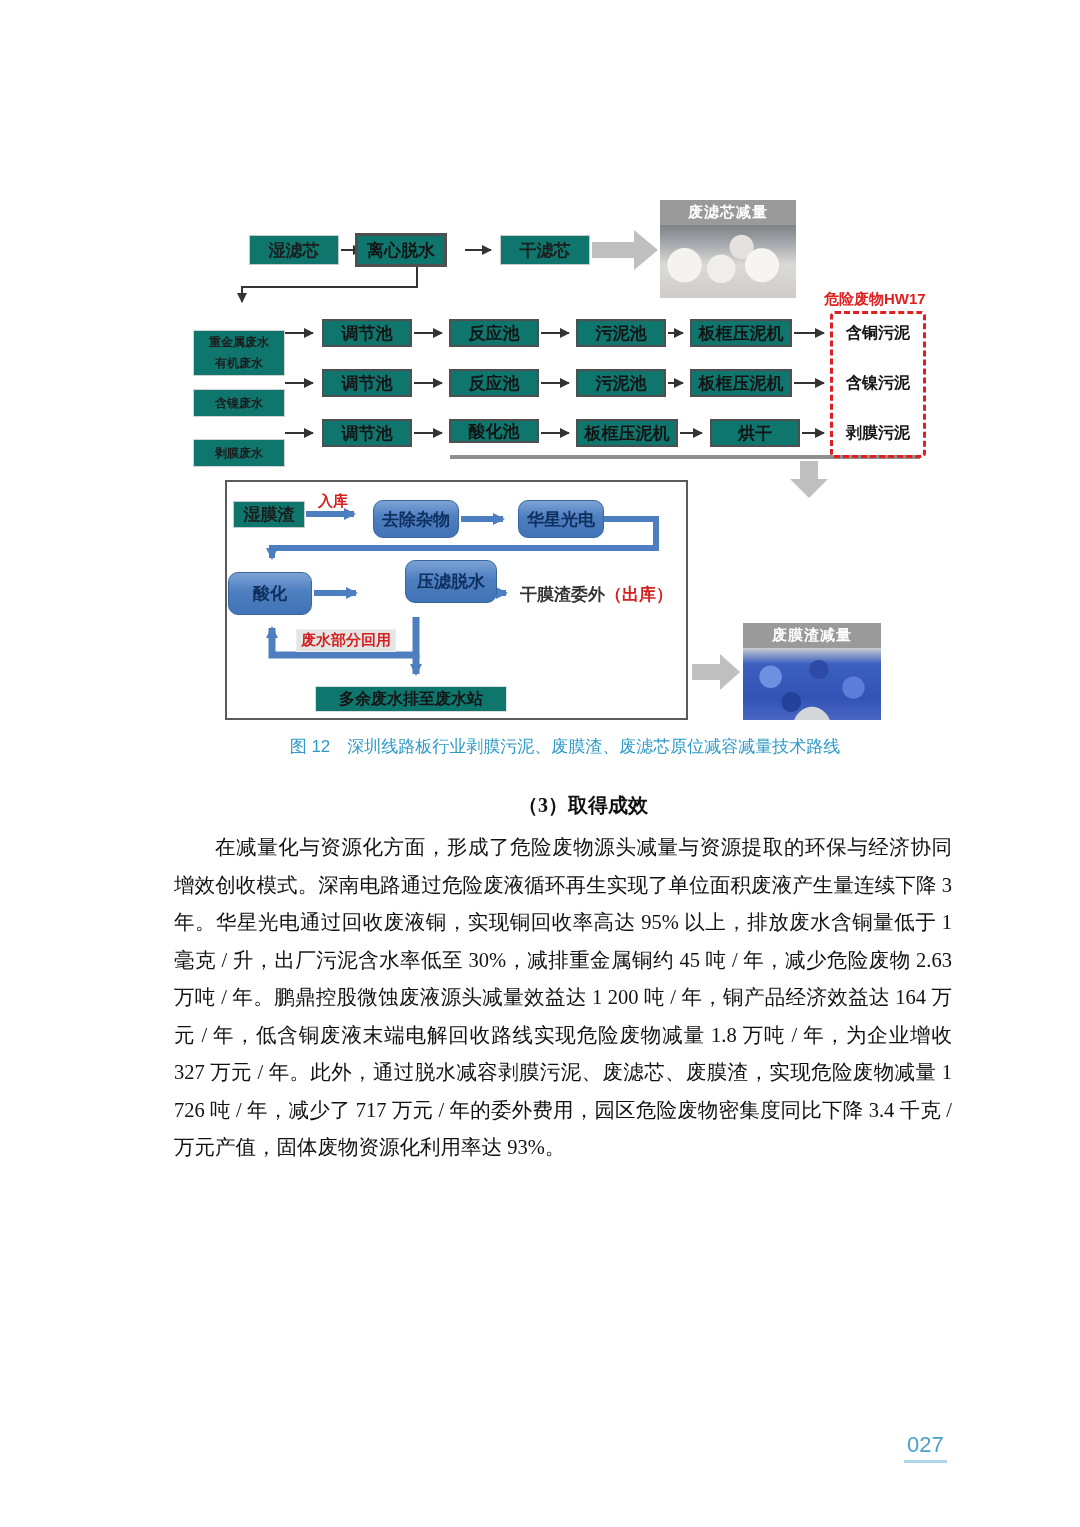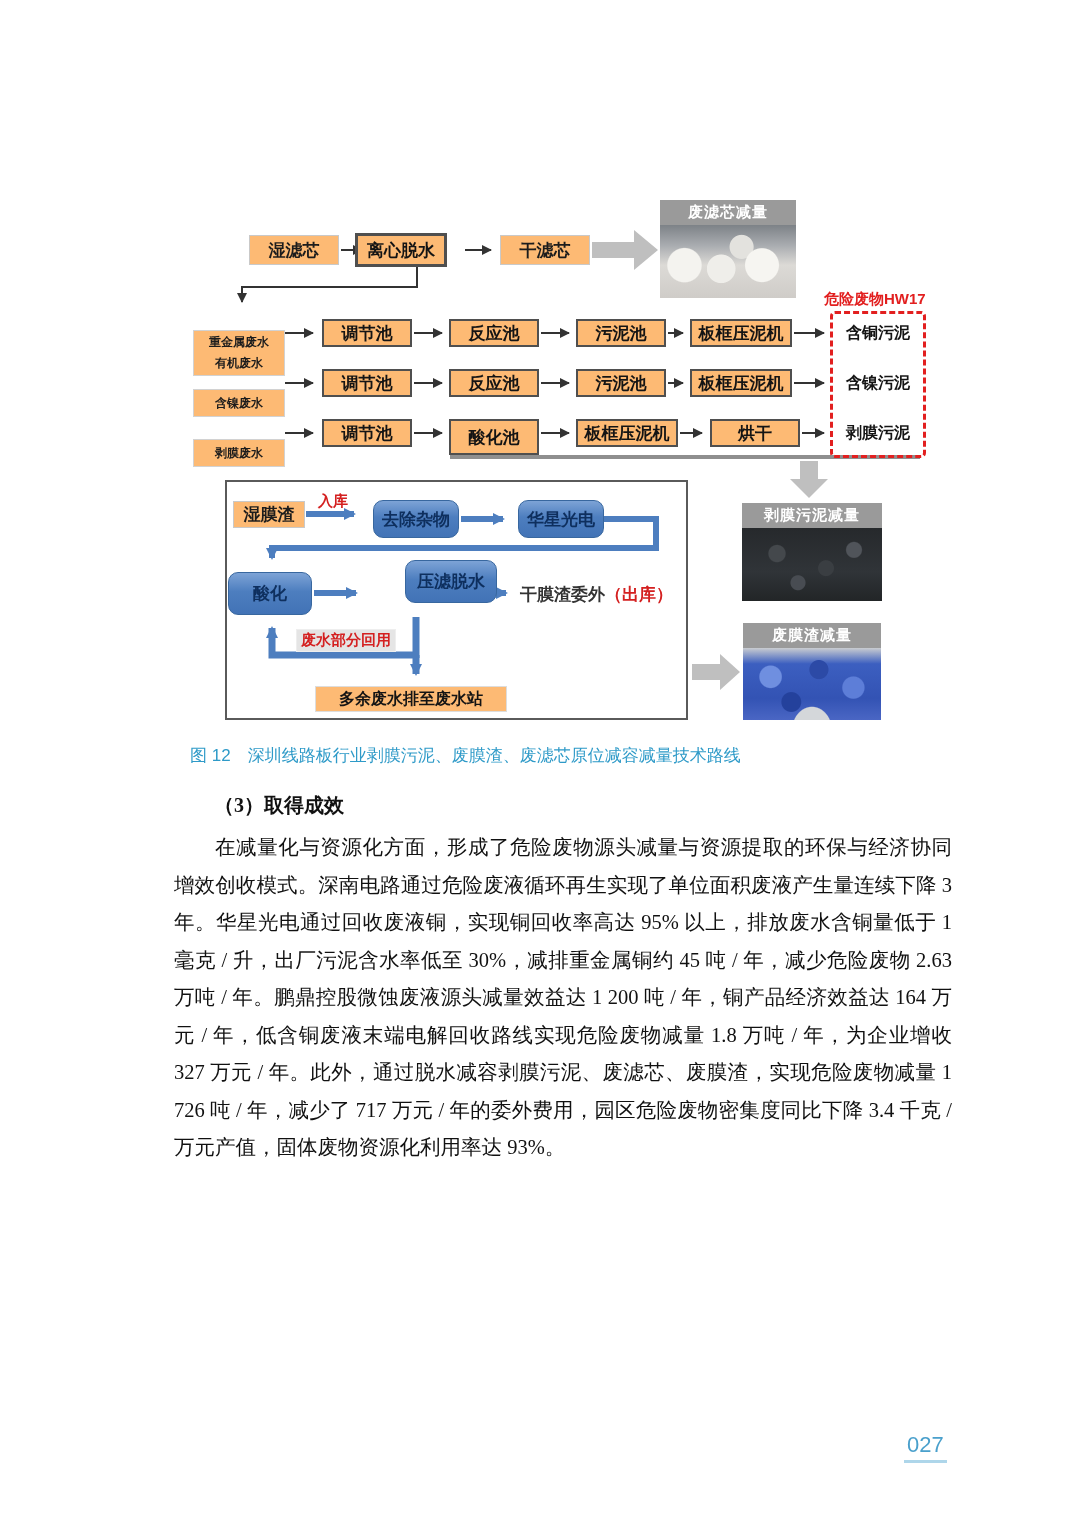--- a/index.html
+++ b/index.html
@@ -3,21 +3,21 @@
 <meta charset="utf-8">
 <style>
   html,body{margin:0;padding:0;background:#ffffff;}
   .page{position:relative;width:1080px;height:1527px;background:#ffffff;overflow:hidden;
         font-family:"Liberation Serif",serif;color:#1a1a1a;}
   .abs{position:absolute;}
   svg.arrows{position:absolute;left:0;top:0;pointer-events:none;}
 
   
   .fbox{position:absolute;display:flex;align-items:center;justify-content:center;text-align:center;
-        font-family:"Liberation Sans",sans-serif;font-weight:bold;background:#fdba74;box-sizing:border-box;}
+        font-family:"Liberation Sans",sans-serif;font-weight:bold;background:#0f766e;box-sizing:border-box;}
   .wbox{border:1px solid #c9c9c9;font-size:17px;color:#1c1c1c;}
   .src{border:1px solid #d2d2d2;font-size:12px;color:#1c1c1c;white-space:pre-line;line-height:21px;margin-top:20px;}
   .pbox{border:2px solid #4f4f4f;font-size:17px;color:#141414;}
   .pbox.strong{border-width:3px;}
   .outlbl{font-size:16px;color:#141414;background:transparent;}
   .hazardbox{position:absolute;border:3px dashed #e21f1f;border-radius:5px;box-sizing:border-box;}
   .hazardlabel{position:absolute;font-family:"Liberation Sans",sans-serif;font-weight:bold;
         color:#e21f1f;font-size:15px;}
   .bluebox{position:absolute;display:flex;align-items:center;justify-content:center;text-align:center;
         font-family:"Liberation Sans",sans-serif;font-weight:bold;font-size:17px;color:#0e2f5e;
@@ -45,24 +45,24 @@
       linear-gradient(180deg,#26292c 0%,#303438 60%,#222527 100%);}
   .body-blue{background:
       radial-gradient(circle at 20% 40%, #6f8fe0 0 9%, transparent 10%),
       radial-gradient(circle at 55% 30%, #2c4aa6 0 10%, transparent 11%),
       radial-gradient(circle at 80% 55%, #5d7ed8 0 9%, transparent 10%),
       radial-gradient(circle at 35% 75%, #24419c 0 9%, transparent 10%),
       radial-gradient(ellipse at 50% 115%, #d4d7da 0 20%, transparent 21%),
       linear-gradient(180deg,#c9ccd0 0%,#3c5fc0 22%,#3353b4 70%,#4a66c4 100%);}
 
   
-  .caption{position:absolute;left:190px;top:735px;width:750px;
-        font-family:"Liberation Sans",sans-serif;font-size:17px;color:#2e9ac8;margin-top:9px;}
+  .caption{position:absolute;left:190px;top:735px;width:750px;text-align:center;
+        font-family:"Liberation Sans",sans-serif;font-size:17px;color:#2e9ac8;}
   .content{position:absolute;left:174px;top:792px;width:778px;}
-  .content h3{margin:0 0 10px 0;font-size:20px;font-weight:bold;text-indent:2em;color:#111;}
+  .content h3{margin:0 0 10px 0;font-size:20px;font-weight:bold;text-indent:2em;color:#111;text-align:center;}
   .content p{margin:0;font-size:20.5px;line-height:37.5px;text-align:justify;text-indent:2em;color:#111;}
   .footer{position:absolute;left:904px;top:1432px;font-family:"Liberation Sans",sans-serif;
         font-size:22px;color:#4aa0cc;border-bottom:3px solid #aed6ea;padding:0 3px 2px 3px;}
 </style>
 </head>
 <body>
 
 <div class="page">
 
   <svg class="arrows" width="1080" height="780" viewBox="0 0 1080 780">
@@ -135,42 +135,38 @@
   <div class="fbox pbox" style="left:690px;top:319px;width:102px;height:28px;">板框压泥机</div>
   <div class="fbox outlbl" style="left:834px;top:320px;width:88px;height:26px;">含铜污泥</div>
 
   <div class="fbox pbox" style="left:322px;top:369px;width:90px;height:28px;">调节池</div>
   <div class="fbox pbox" style="left:449px;top:369px;width:90px;height:28px;">反应池</div>
   <div class="fbox pbox" style="left:576px;top:369px;width:90px;height:28px;">污泥池</div>
   <div class="fbox pbox" style="left:690px;top:369px;width:102px;height:28px;">板框压泥机</div>
   <div class="fbox outlbl" style="left:834px;top:370px;width:88px;height:26px;">含镍污泥</div>
 
   <div class="fbox pbox" style="left:322px;top:419px;width:90px;height:28px;">调节池</div>
-  <div class="fbox pbox" style="left:449px;top:419px;width:90px;height:36px;">酸化池</div>
+  <div class="fbox pbox" style="left:449px;top:419px;width:90px;height:24px;">酸化池</div>
   <div class="fbox pbox" style="left:576px;top:419px;width:102px;height:28px;">板框压泥机</div>
   <div class="fbox pbox" style="left:710px;top:419px;width:90px;height:28px;">烘干</div>
   <div class="fbox outlbl" style="left:834px;top:420px;width:88px;height:26px;">剥膜污泥</div>
 
   <div class="flowframe" style="left:225px;top:480px;width:463px;height:240px;"></div>
   <div class="fbox wbox" style="left:233px;top:501px;width:72px;height:27px;">湿膜渣</div>
   <div class="redtxt" style="left:318px;top:492px;">入库</div>
   <div class="bluebox" style="left:373px;top:500px;width:86px;height:38px;">去除杂物</div>
   <div class="bluebox" style="left:518px;top:500px;width:86px;height:38px;">华星光电</div>
   <div class="bluebox" style="left:228px;top:572px;width:84px;height:43px;">酸化</div>
   <div class="bluebox" style="left:373px;top:560px;width:92px;height:43px;margin-left:32px;">压滤脱水</div>
   <div class="abs" style="left:520px;top:583px;font-family:'Liberation Sans',sans-serif;font-weight:bold;font-size:17px;">
     <span style="color:#333;">干膜渣委外</span><span style="color:#d42020;">（出库）</span>
   </div>
   <div class="redtxt" style="left:296px;top:629px;background:#e5e5e5;border:1px solid #eee;padding:1px 4px;">废水部分回用</div>
   <div class="fbox" style="left:315px;top:686px;width:192px;height:26px;border:1px solid #ddd;font-size:16px;color:#141414;">多余废水排至废水站</div>
 
-  <div class="photo" style="left:742px;top:503px;width:140px;height:98px;">
-    <div class="bar">剥膜污泥减量</div>
-    <div class="body body-sludge"></div>
-  </div>
   <div class="photo" style="left:743px;top:623px;width:138px;height:97px;">
     <div class="bar">废膜渣减量</div>
     <div class="body body-blue"></div>
   </div>
 
   <div class="caption">图 12　深圳线路板行业剥膜污泥、废膜渣、废滤芯原位减容减量技术路线</div>
 
   <div class="content">
     <h3>（3）取得成效</h3>
     <p>在减量化与资源化方面，形成了危险废物源头减量与资源提取的环保与经济协同增效创收模式。深南电路通过危险废液循环再生实现了单位面积废液产生量连续下降 3 年。华星光电通过回收废液铜，实现铜回收率高达 95% 以上，排放废水含铜量低于 1 毫克 / 升，出厂污泥含水率低至 30%，减排重金属铜约 45 吨 / 年，减少危险废物 2.63 万吨 / 年。鹏鼎控股微蚀废液源头减量效益达 1 200 吨 / 年，铜产品经济效益达 164 万元 / 年，低含铜废液末端电解回收路线实现危险废物减量 1.8 万吨 / 年，为企业增收 327 万元 / 年。此外，通过脱水减容剥膜污泥、废滤芯、废膜渣，实现危险废物减量 1 726 吨 / 年，减少了 717 万元 / 年的委外费用，园区危险废物密集度同比下降 3.4 千克 / 万元产值，固体废物资源化利用率达 93%。</p>

